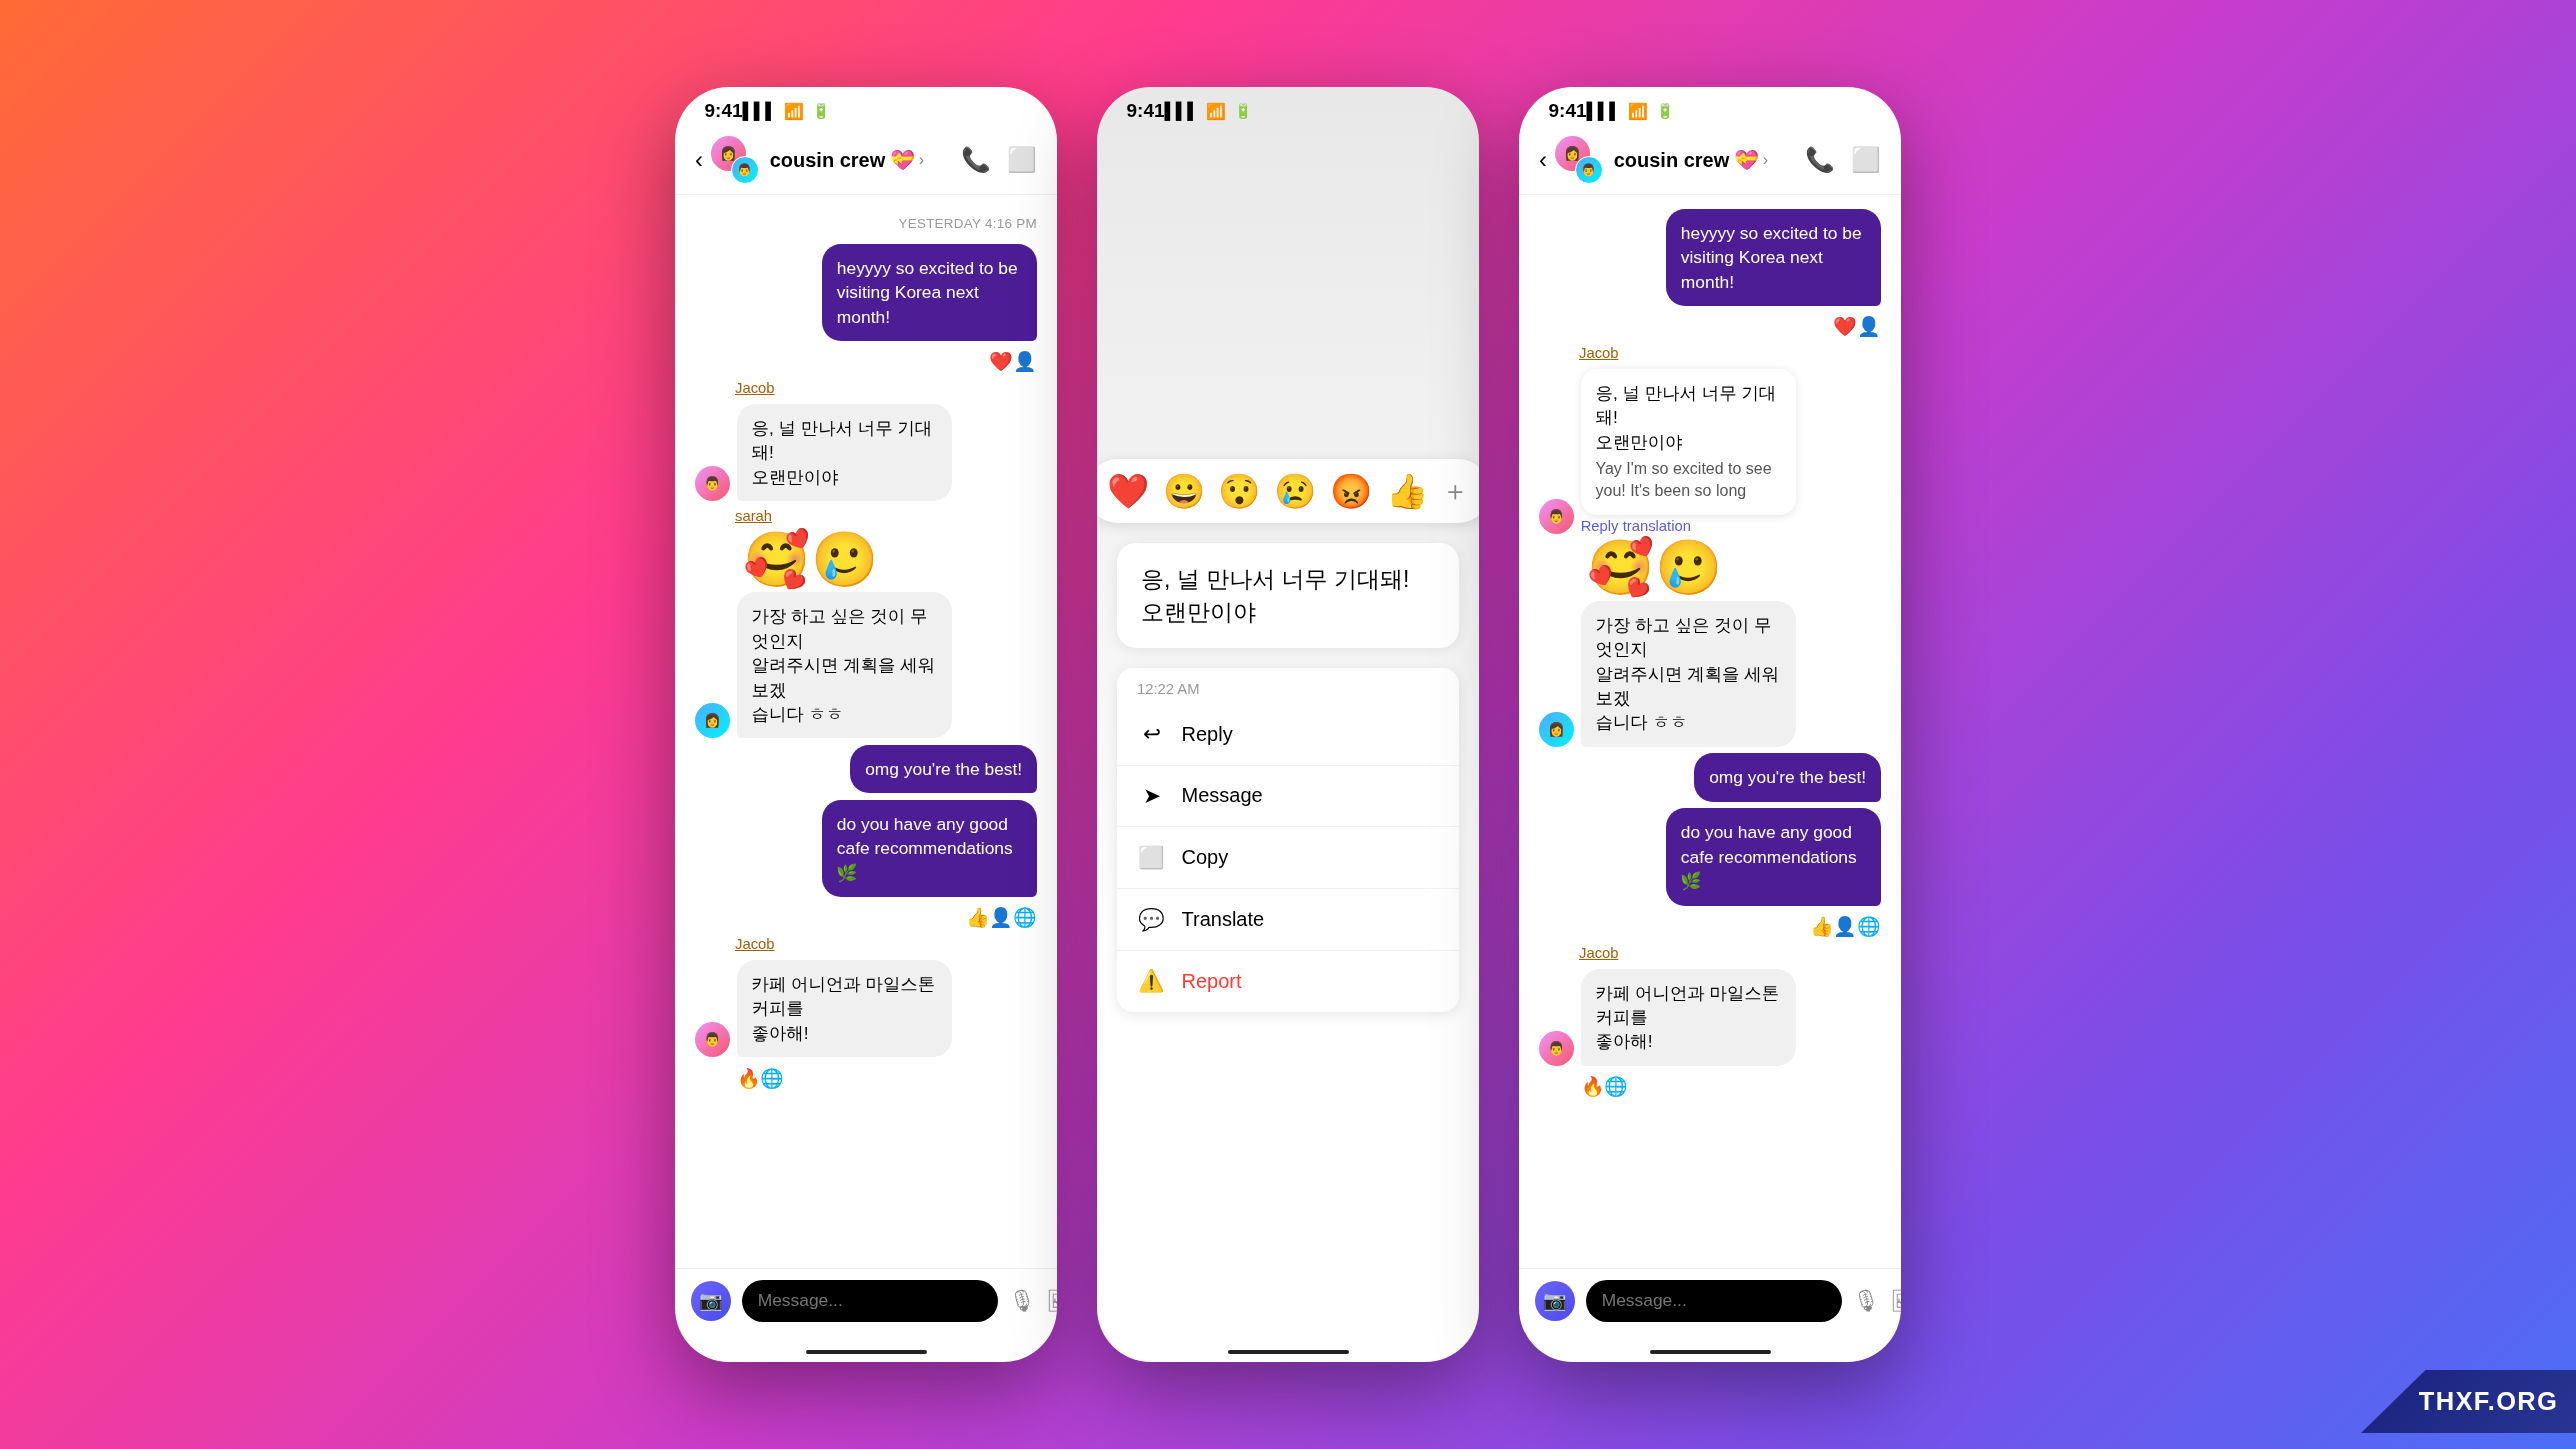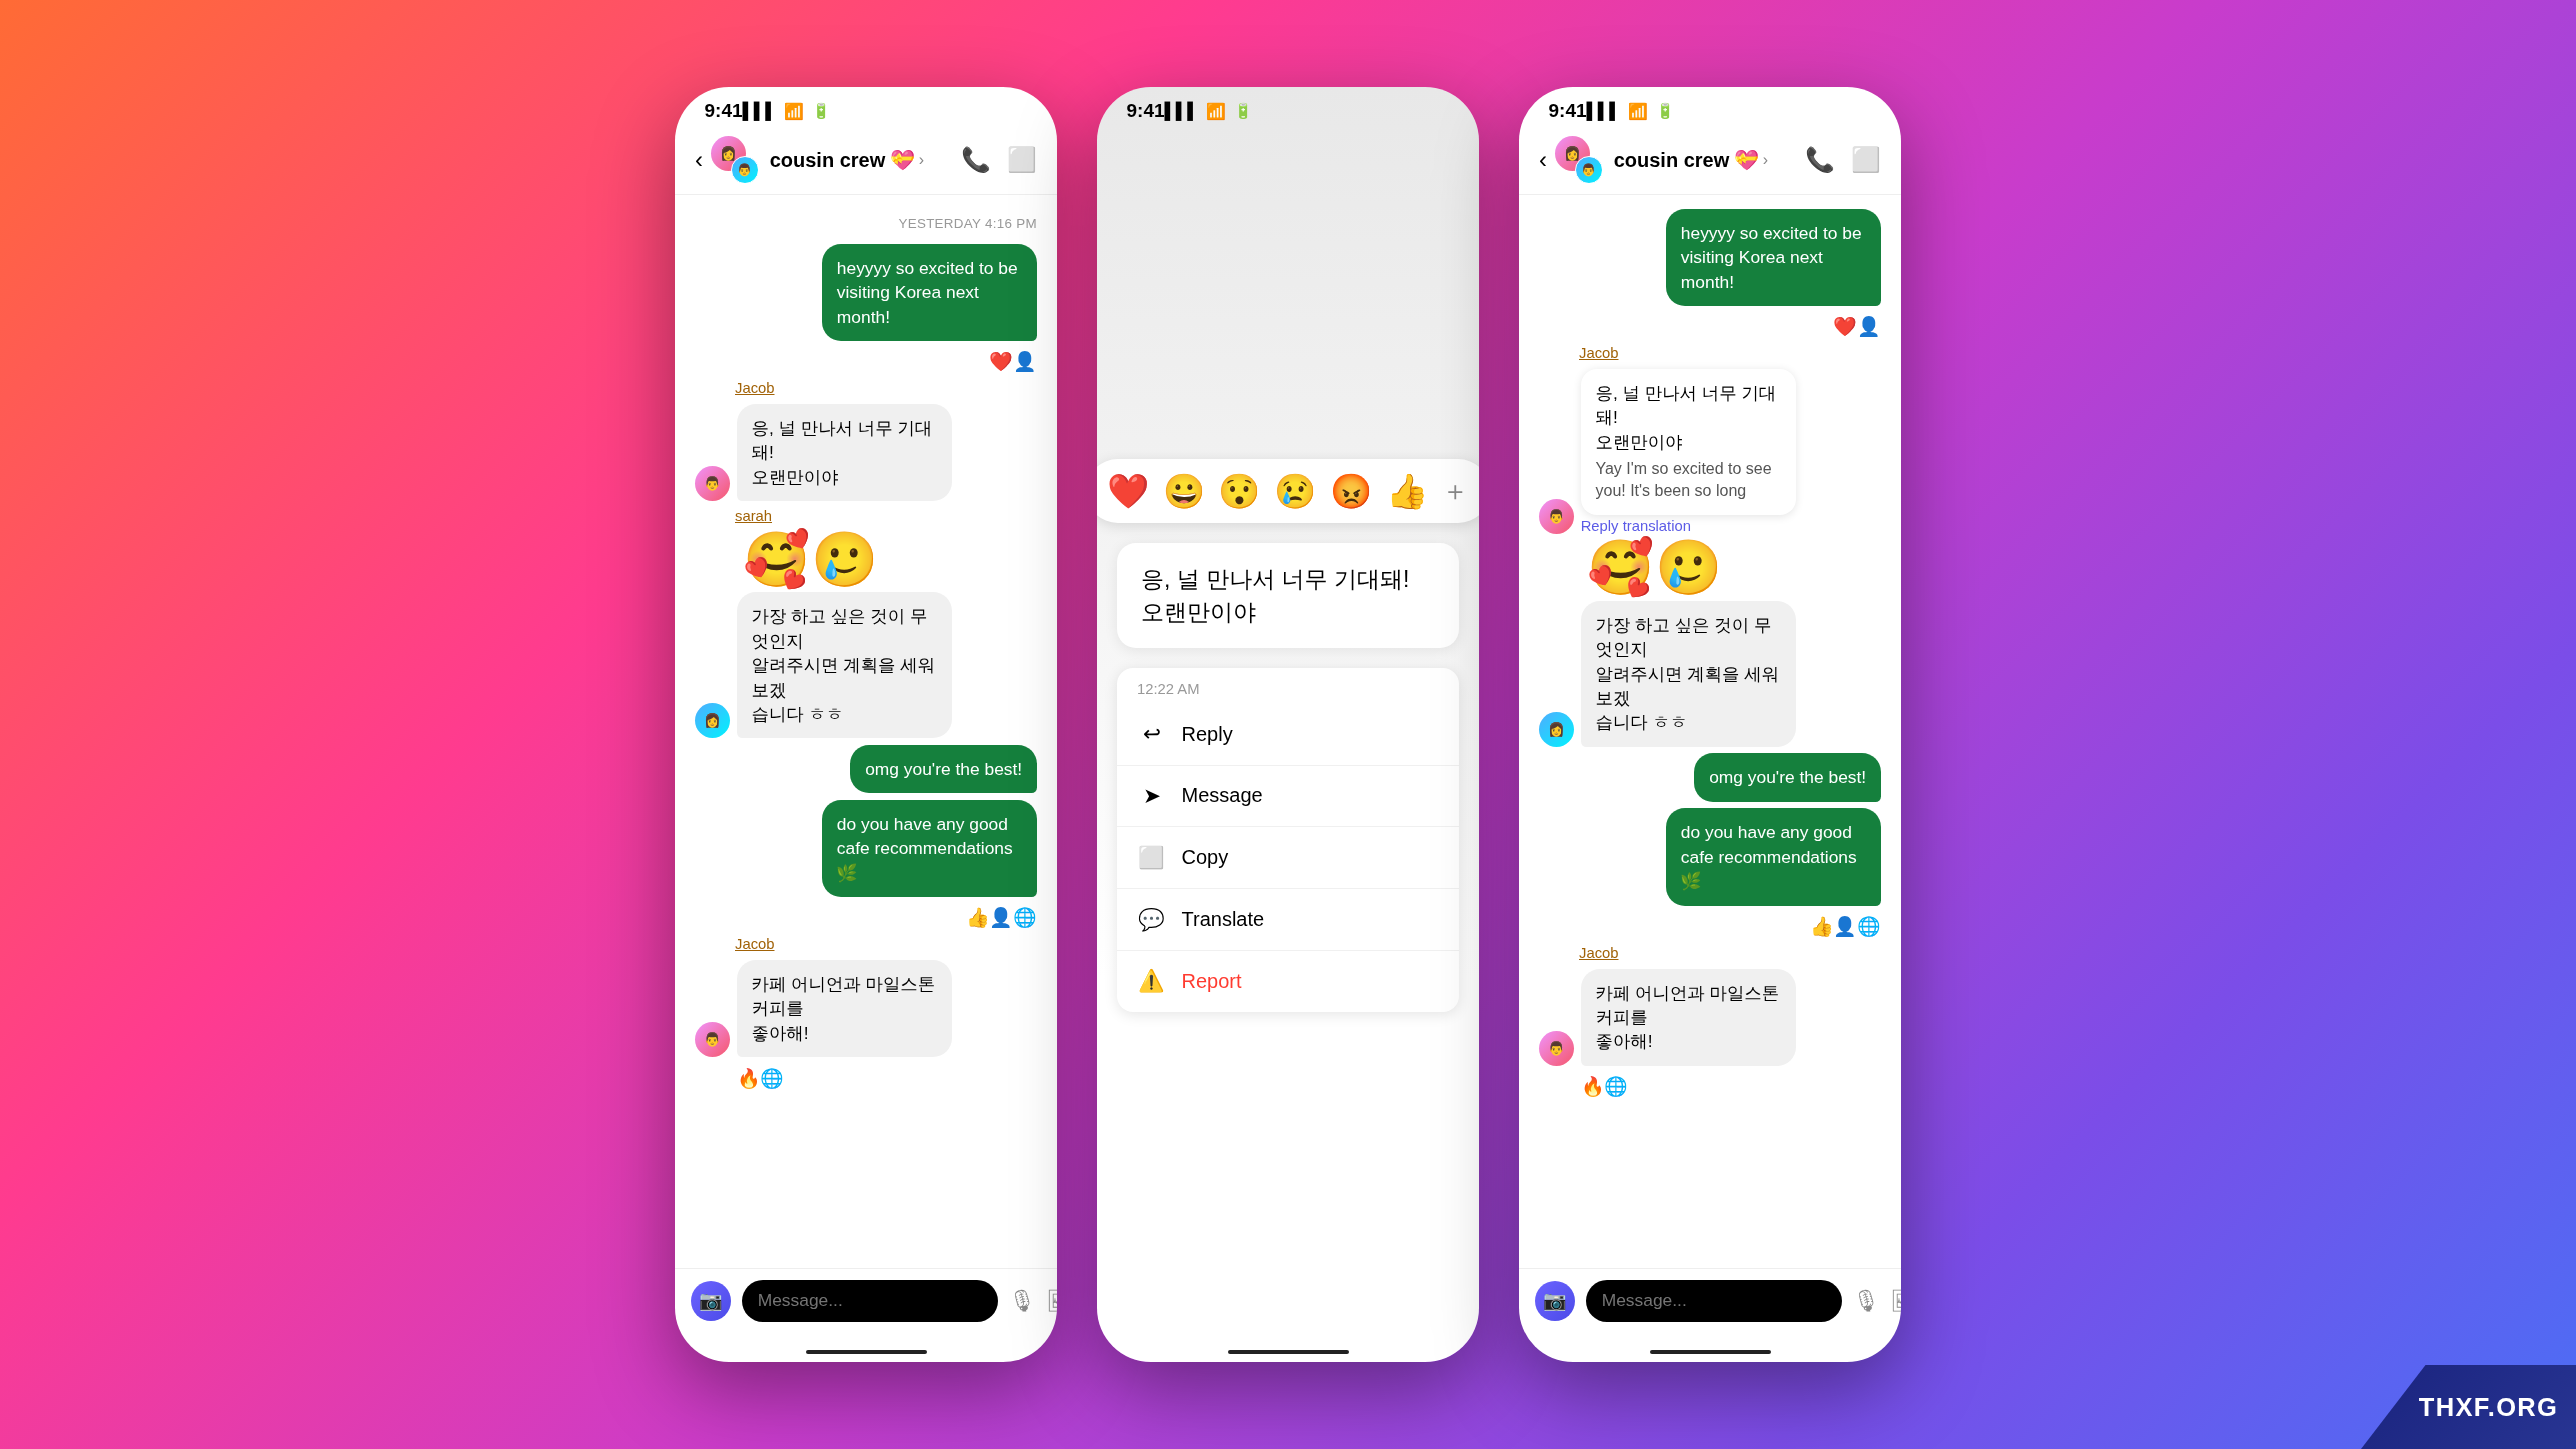--- a/index.html
+++ b/index.html
@@ -13,24 +13,24 @@
       justify-content: center;
       gap: 40px;
       font-family: -apple-system, BlinkMacSystemFont, 'Segoe UI', sans-serif;
       overflow: hidden;
       position: relative;
     }
 
     
     .watermark {
       position: absolute;
-      bottom: 0;
+      bottom: 16px;
       right: 0;
       width: 215px;
-      height: 84px;
+      height: 63px;
       background: linear-gradient(135deg, #1a237e, #283593);
       transform: rotate(0deg);
       display: flex;
       align-items: center;
       justify-content: center;
       z-index: 100;
       clip-path: polygon(30% 0%, 100% 0%, 100% 100%, 0% 100%);
     }
     .watermark-text {
       color: white;
@@ -173,21 +173,21 @@
 
     .bubble {
       max-width: 215px;
       padding: 12px 14.8px;
       border-radius: 19px;
       font-size: 17.4px;
       line-height: 1.4;
       color: #000;
     }
     .bubble.sent {
-      background: #15803d;
+      background: #4c1d95;
       color: white;
       border-bottom-right-radius: 5.4px;
     }
     .bubble.received {
       background: #f0f0f0;
       border-bottom-left-radius: 5.4px;
     }
     .bubble.white-card {
       background: white;
       box-shadow: 0 1.3px 8px rgba(0,0,0,0.1);

